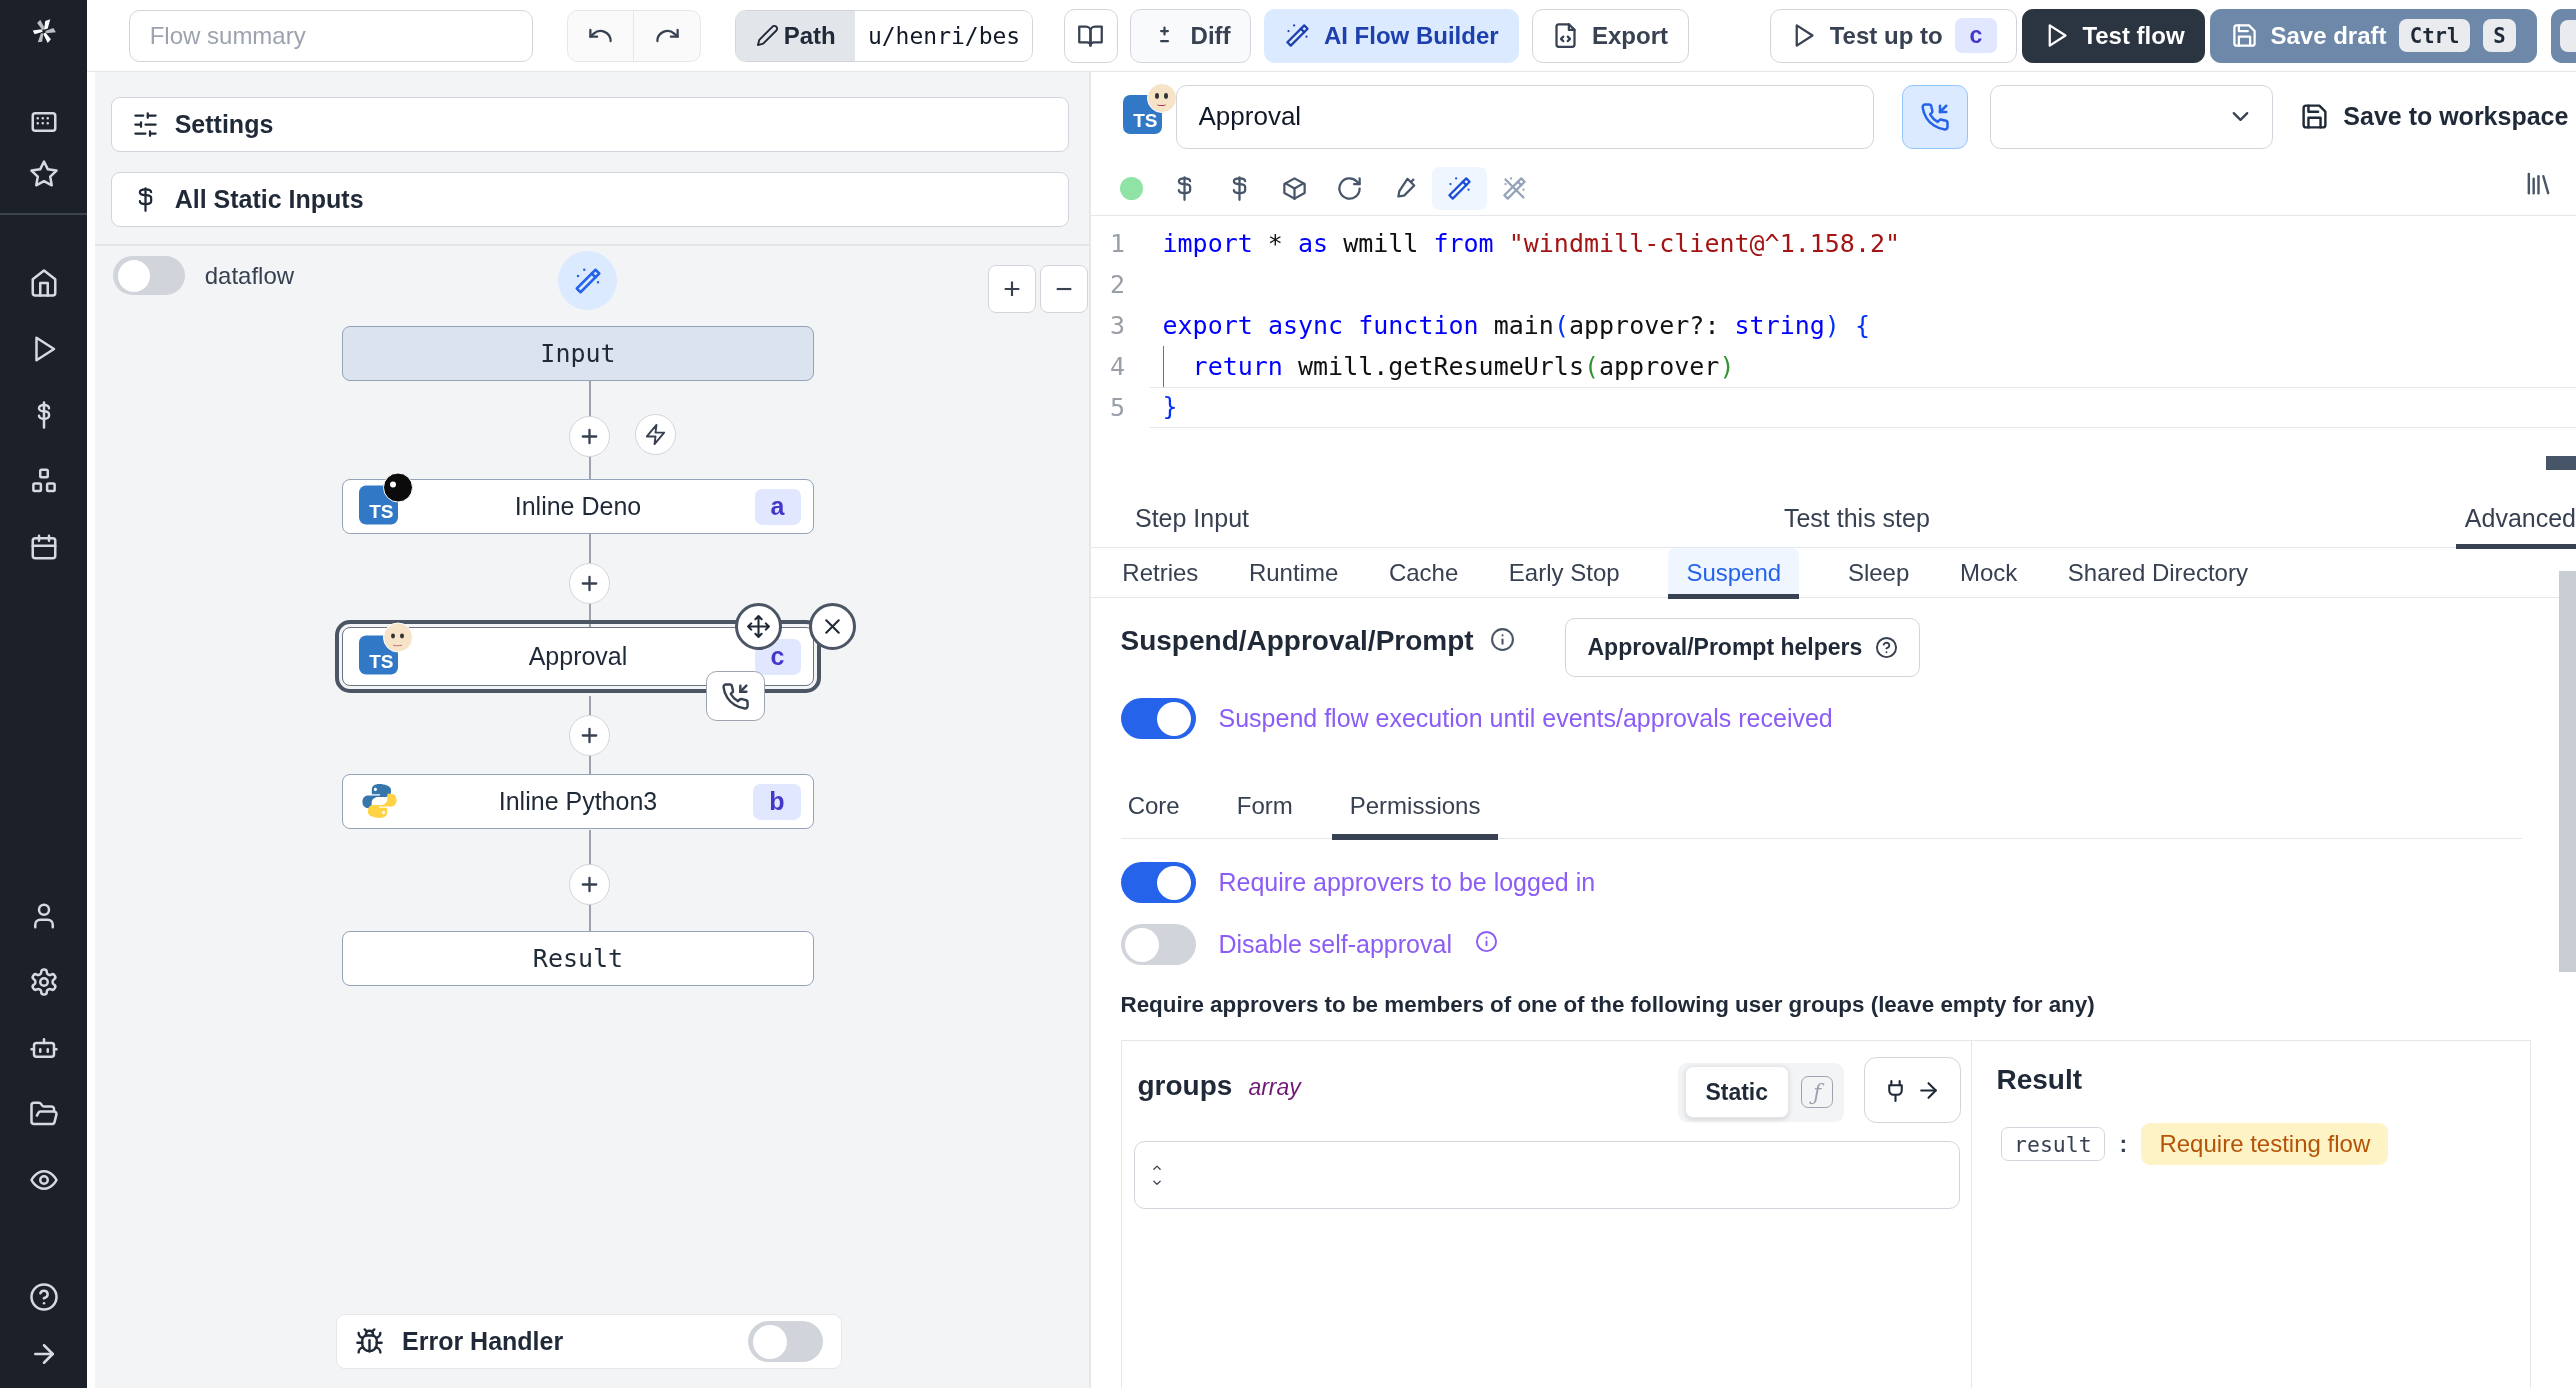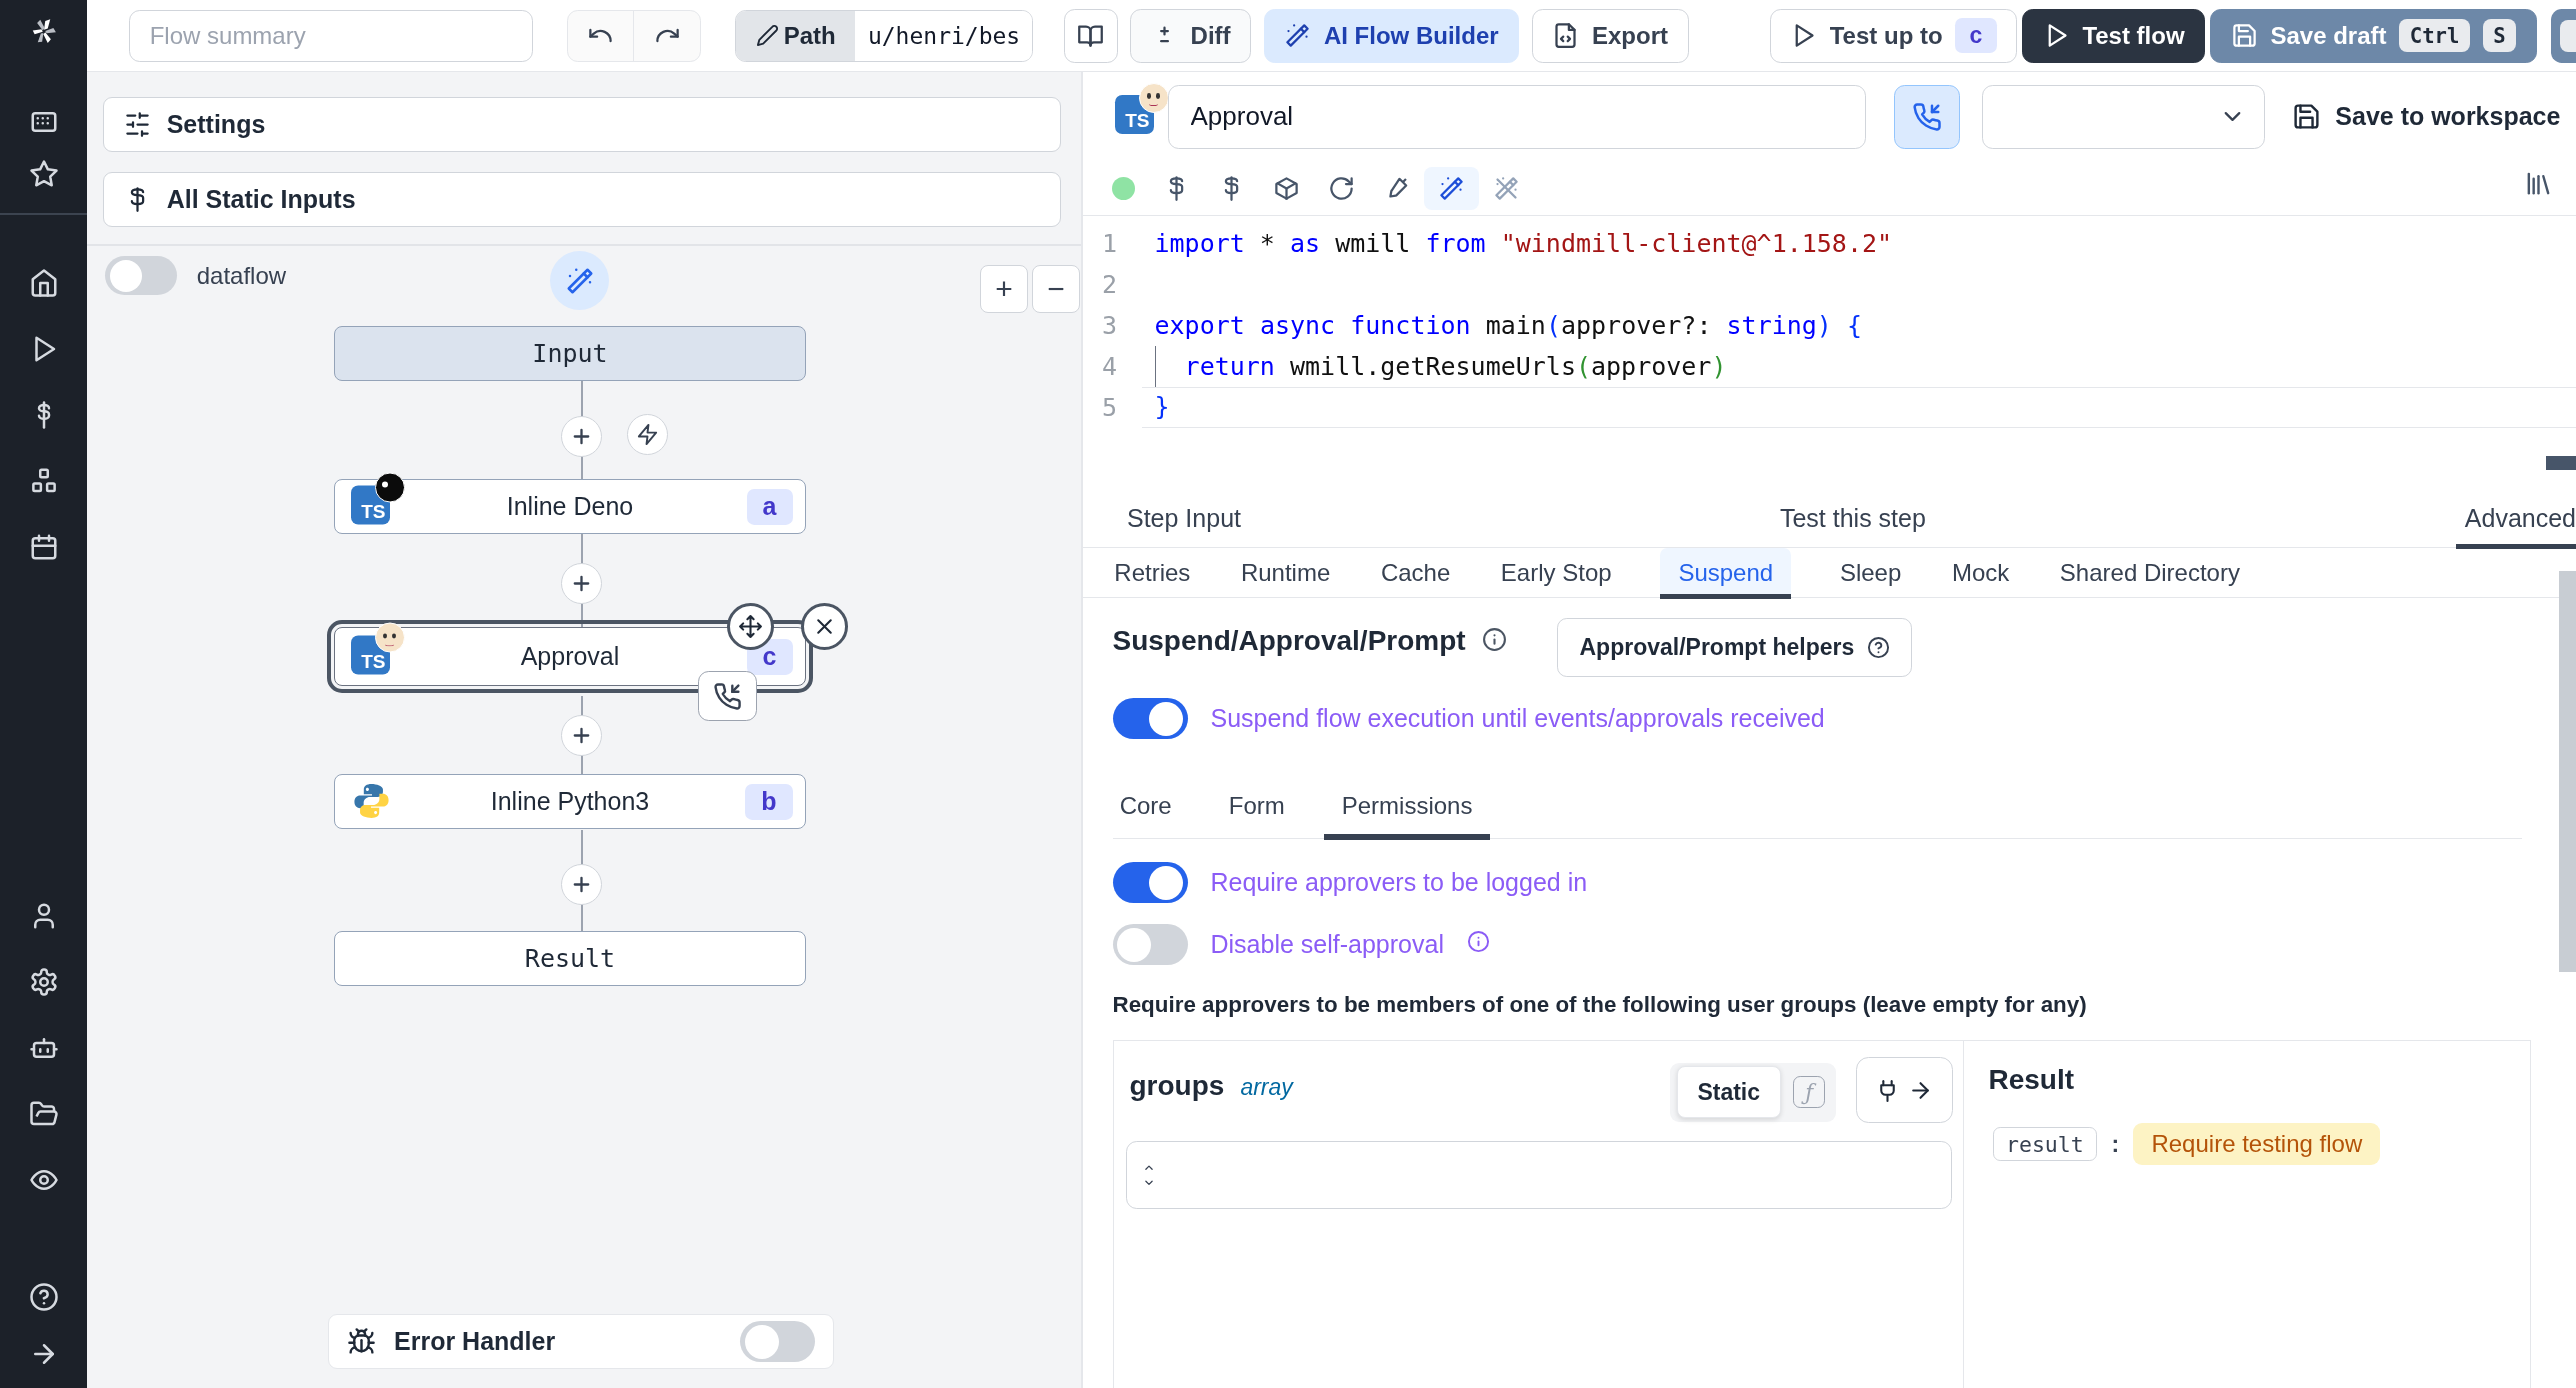--- a/index.html
+++ b/index.html
@@ -34,21 +34,21 @@
   .tb-btn.ai { background:#dbeafe; border-color:#dbeafe; color:#1e40af; }
   .tb-btn.dark { background:#2b3441; border-color:#2b3441; color:#fff; }
   .tb-btn.blue { background:#6d88a8; border-color:#6d88a8; color:#fff; }
   .chip { background:#e0e7ff; color:#4338ca; font-weight:700; border-radius:7.2px; padding:3.6px 14.3px; font-size:23px; }
   .keychip { background:#e9ebee; color:#1f2937; font-family:"DejaVu Sans Mono", monospace; font-size:20.6px; border-radius:8px; padding:4.5px 10.7px; }
   .tb-right { margin-left:auto; display:flex; align-items:center; gap:5px; padding-right:39px; }
   #deploy-sliver { position:absolute; right:-12.5px; top:9px; width:38px; height:54px; background:#6d88a8; border-radius:10.7px 0 0 10.7px; display:flex; align-items:center; padding-left:9px; }
   #deploy-sliver span { background:#e9ebee; width:36px; height:32px; border-radius:8px 0 0 8px; }
 
   
-  #content { flex:1; display:flex; min-height:0; }
+  #content { flex:1; display:flex; min-height:0;margin-left:8px; }
 
   
   #flow-panel { width:996px; background:#f3f4f6; border-right:2.7px solid #e5e7eb; position:relative; flex-shrink:0; }
   .panel-btn { position:absolute; left:16px; right:19.7px; height:55px; background:#fff; border:1.8px solid #d1d5db; border-radius:9px; display:flex; align-items:center; gap:16px; padding:0 19.7px; font-size:25px; font-weight:700; color:#1f2937; cursor:pointer; }
   .panel-btn svg { width:27px; height:27px; color:#1f2937; }
   #flow-divider { position:absolute; top:172px; left:0; right:0; height:1.8px; background:#e2e4e8; }
   .toggle { border-radius:894px; position:relative; cursor:pointer; flex-shrink:0; }
   .toggle .knob { position:absolute; top:3.6px; background:#fff; border-radius:50%; }
   .toggle.sm { width:75px; height:41px; background:#d1d5db; }
   .toggle.sm .knob { width:34px; height:34px; left:4.5px; }
@@ -141,21 +141,21 @@
   .toggle-row span { font-size:25px; color:#8b5cf6; }
   .toggle-row .info-ic svg { width:23px; height:23px; }
   #inner-tabs { position:absolute; left:29.5px; right:54px; top:175px; height:66px; border-bottom:1.8px solid #e5e7eb; display:flex; gap:57px; padding-left:7.2px; }
   .itab { display:flex; align-items:center; font-size:24px; color:#374151; position:relative; cursor:pointer; }
   .itab.active::after { content:""; position:absolute; left:-18px; right:-18px; bottom:-1.8px; height:5.4px; background:#374151; }
   #groups-hint { position:absolute; left:29.5px; top:394px; font-size:22.4px; font-weight:700; color:#1f2937; }
   #groups-box { position:absolute; left:29.5px; top:442px; right:45px; bottom:0; border:1.8px solid #e5e7eb; border-bottom:none; display:flex; }
   #groups-left { width:850px; position:relative; border-right:1.8px solid #e5e7eb; }
   #groups-title { position:absolute; left:16px; top:29px; display:flex; align-items:baseline; gap:16px; }
   #groups-title b { font-size:28px; color:#1f2937; }
-  #groups-title i { font-size:23px; color:#0369a1; }
+  #groups-title i { font-size:23px; color:#701a75; }
   #static-seg { position:absolute; left:556px; top:21.5px; height:59px; background:#f3f4f6; border-radius:9px; display:flex; align-items:center; padding:0 7.2px; gap:9px; }
   #static-chip { background:#fff; border:1.8px solid #e5e7eb; box-shadow:0 1.8px 5.4px rgba(0,0,0,.12); border-radius:8px; height:52px; display:flex; align-items:center; padding:0 19.7px; font-size:23px; font-weight:700; color:#1f2937; cursor:pointer; }
   #fx-btn { width:39px; height:39px; color:#9ca3af; display:flex; align-items:center; justify-content:center; cursor:pointer; }
   #fx-btn span { border:1.8px solid #9ca3af; border-radius:7.2px; width:32px; height:32px; display:flex; align-items:center; justify-content:center; font-family:"DejaVu Serif", serif; font-style:italic; font-size:21.5px; }
   #plug-btn { position:absolute; left:742px; top:16px; width:97px; height:66px; background:#fff; border:1.8px solid #d1d5db; border-radius:12.5px; display:flex; align-items:center; justify-content:center; gap:7.2px; color:#1f2937; cursor:pointer; }
   #plug-btn svg { width:25px; height:25px; }
   #groups-input { position:absolute; left:12.5px; right:10.7px; top:100px; height:68px; border:1.8px solid #d1d5db; border-radius:10.7px; background:#fff; display:flex; align-items:center; padding:0 14.3px; color:#374151; cursor:text; }
   #groups-input .chev { display:flex; flex-direction:column; gap:1.8px; color:#374151; }
   #groups-input .chev svg { width:16px; height:12.5px; }
   #result-col { flex:1; position:relative; }

